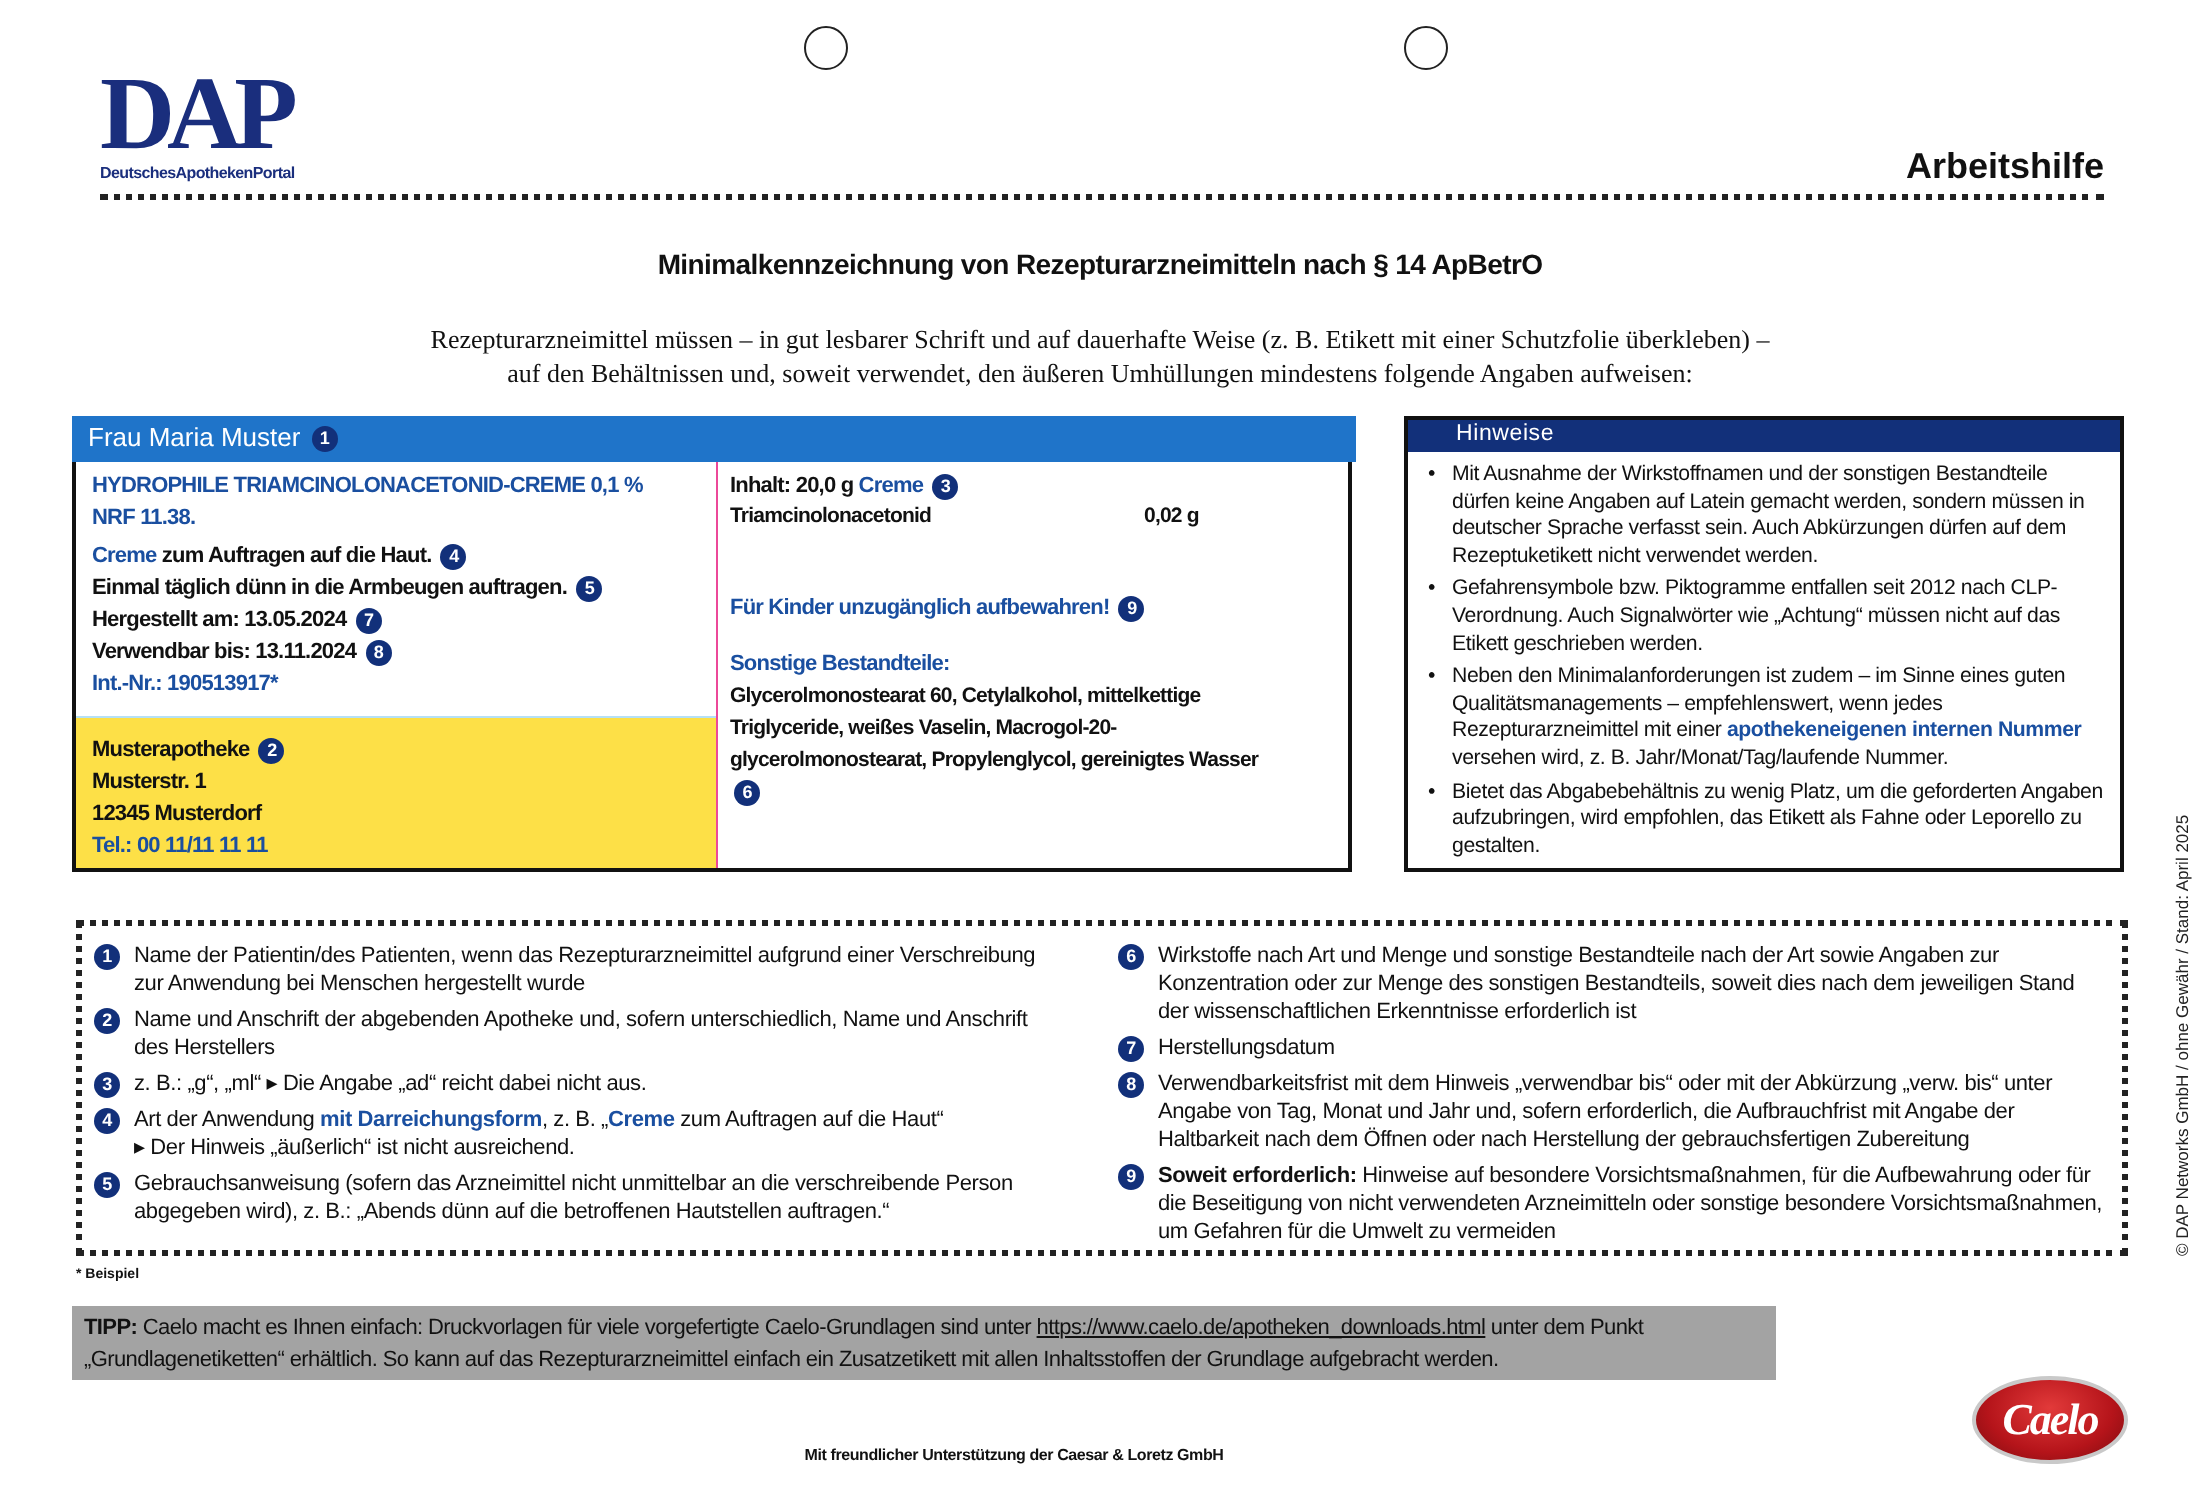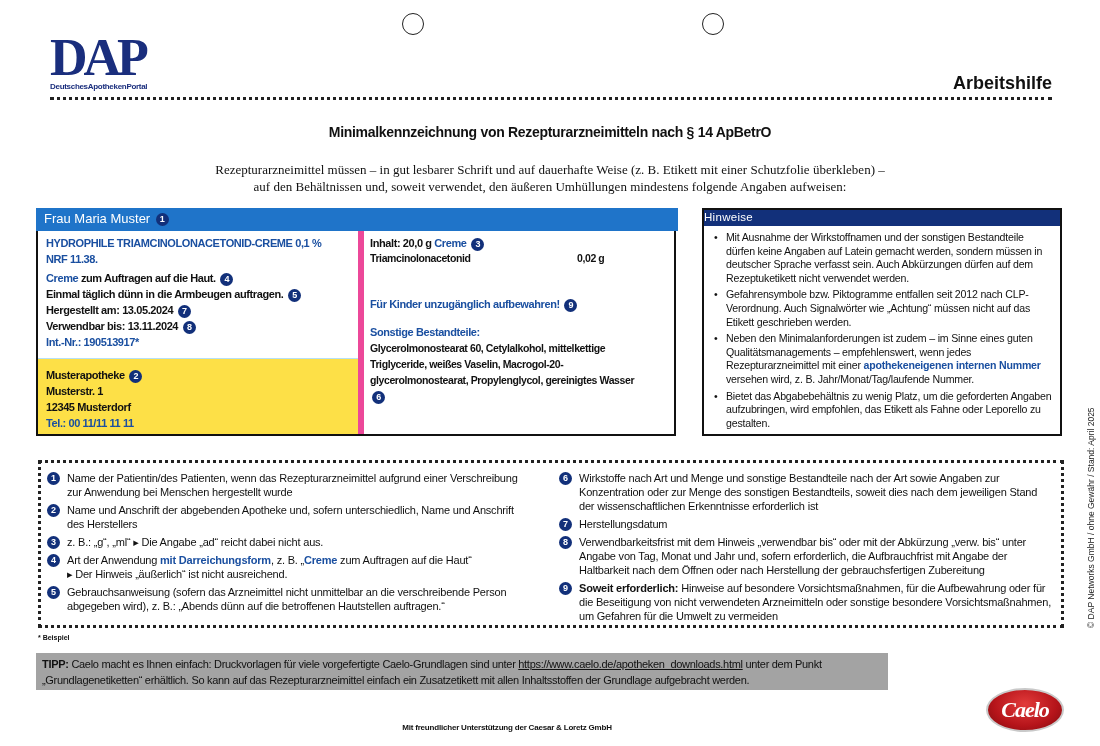--- a/index.html
+++ b/index.html
@@ -16,30 +16,30 @@
   .dotline { position: absolute; left: 50px; right: 48px; top: 97px; border-top: 3px dotted #222; }
 
   .title { position: absolute; left: 0; right: 0; top: 124px; text-align: center; font-size: 14px; font-weight: bold; letter-spacing: -0.3px; color: #111; }
   .intro { position: absolute; left: 0; right: 0; top: 161px; text-align: center; font-family: "Liberation Serif", serif; font-size: 13px; line-height: 17px; color: #111; }
 
   
   .label { position: absolute; left: 36px; top: 208px; width: 640px; height: 228px; border: 2px solid #111; border-top: none; }
   .label-head { position: absolute; left: -2px; top: 0; width: 642px; height: 23px; background: #1f74c9; color: #fff; font-size: 13px; padding: 3px 8px; font-family: "Liberation Sans Narrow", "Liberation Sans", sans-serif; }
   .label-left { position: absolute; left: 0; top: 23px; width: 320px; height: 127px; padding: 4px 8px; }
   .label-addr { position: absolute; left: 0; top: 150px; width: 320px; height: 76px; background: #fde047; padding: 8px 8px; border-top: 1px solid #b5e0f6; }
-  .label-right { position: absolute; left: 320px; top: 23px; width: 288px; height: 203px; border-left: 6px solid #ec4899; padding: 4px 6px; }
+  .label-right { position: absolute; left: 320px; top: 23px; width: 288px; height: 203px; border-left: 1px solid #ec4899; padding: 4px 6px; }
   .lt { font-size: 11px; line-height: 16px; font-weight: bold; letter-spacing: -0.4px; color: #111; }
   .blue { color: #1a4fa0; }
   .nb { display: inline-block; width: 13px; height: 13px; border-radius: 50%; background: #12307a; color: #fff; font-size: 9px; line-height: 13px; text-align: center; font-weight: bold; vertical-align: middle; margin-left: 2px; }
   .ing-row { display: flex; font-size: 11px; font-weight: bold; letter-spacing: -0.4px; line-height: 15px; align-items: center; }
   .ing-row .nm { width: 207px; }
 
   
   .hints { position: absolute; left: 702px; top: 208px; width: 360px; height: 228px; border: 2px solid #111; }
-  .hints-head { height: 16px; background: #12307a; color: #fff; font-size: 11.5px; padding: 1px 0; letter-spacing: 0.3px; }
+  .hints-head { height: 16px; background: #12307a; color: #fff; font-size: 11.5px; padding: 1px 24px; letter-spacing: 0.3px; }
   .hints ul { list-style: none; padding: 5px 6px 0 8px; }
   .hints li { position: relative; padding-left: 14px; font-size: 10.6px; line-height: 13.6px; margin-bottom: 3px; letter-spacing: -0.2px; }
   .hints li::before { content: "\2022"; position: absolute; left: 2px; top: 0; }
 
   
   .legend { position: absolute; left: 38px; top: 460px; width: 1026px; height: 168px; border: 3px dotted #222; }
   .leg-col { position: absolute; top: 8px; }
   .leg-item { position: relative; padding-left: 20px; font-size: 11px; line-height: 14px; margin-bottom: 4px; letter-spacing: -0.2px; }
   .leg-item .nb { position: absolute; left: 0; top: 1px; margin: 0; }
   .leg-item b.blue { font-weight: bold; }

